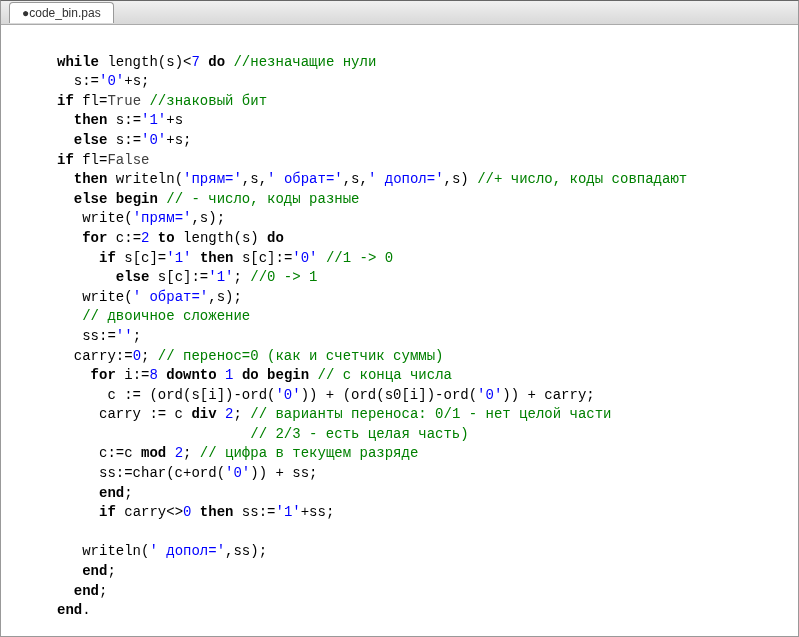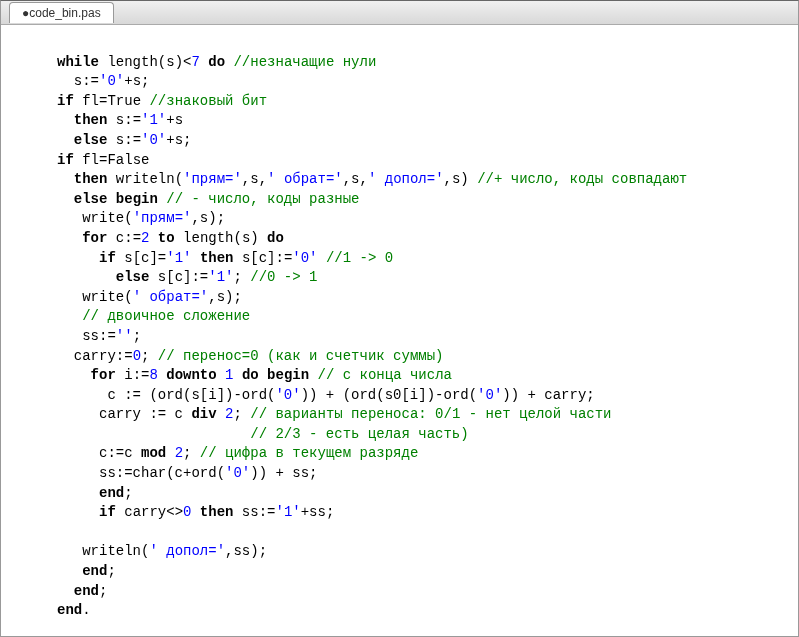--- a/index.html
+++ b/index.html
@@ -46,21 +46,21 @@
       overflow: auto;
       white-space: pre;
       line-height: 1.4;
       color: #000;
       margin-left: 36px;
     }
     .kw { color: #000; font-weight: bold; }
     .str { color: #0000ff; }
     .num { color: #0000ff; }
     .cm { color: #008000; }
-    .bool { color: #000000; }
+    .bool { color: #404040; }
     .line { display: block; }
   </style>
 </head>
 <body>
 
 <div class="window">
   <div class="tab-bar">
     <div class="tab">
       <span>●code_bin.pas</span>
     </div>

